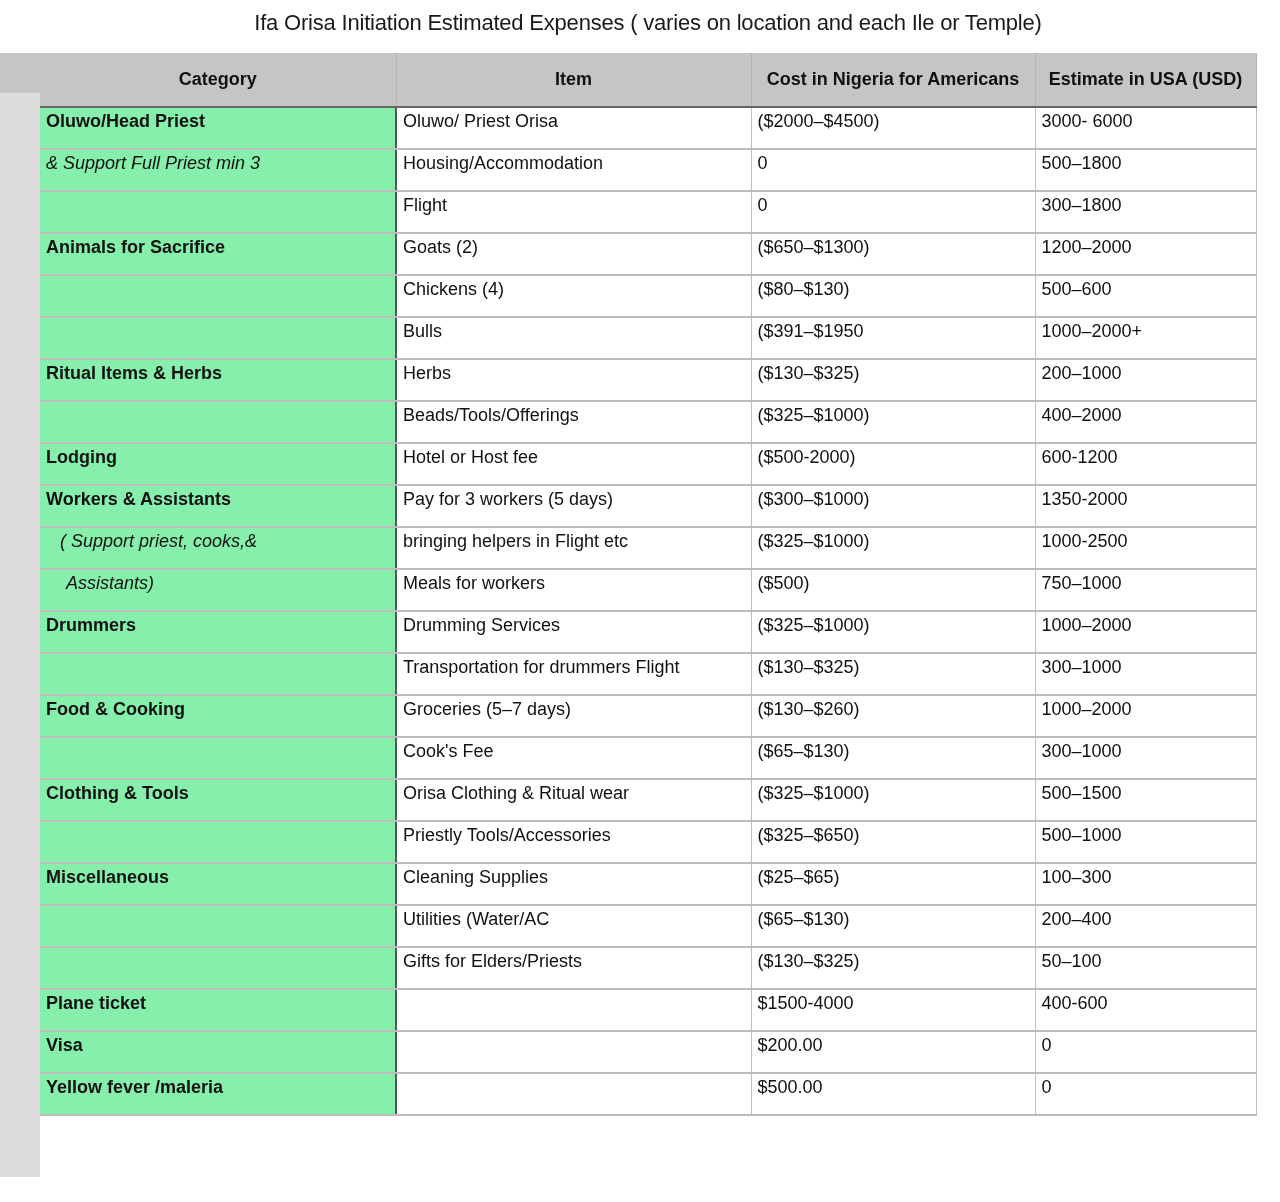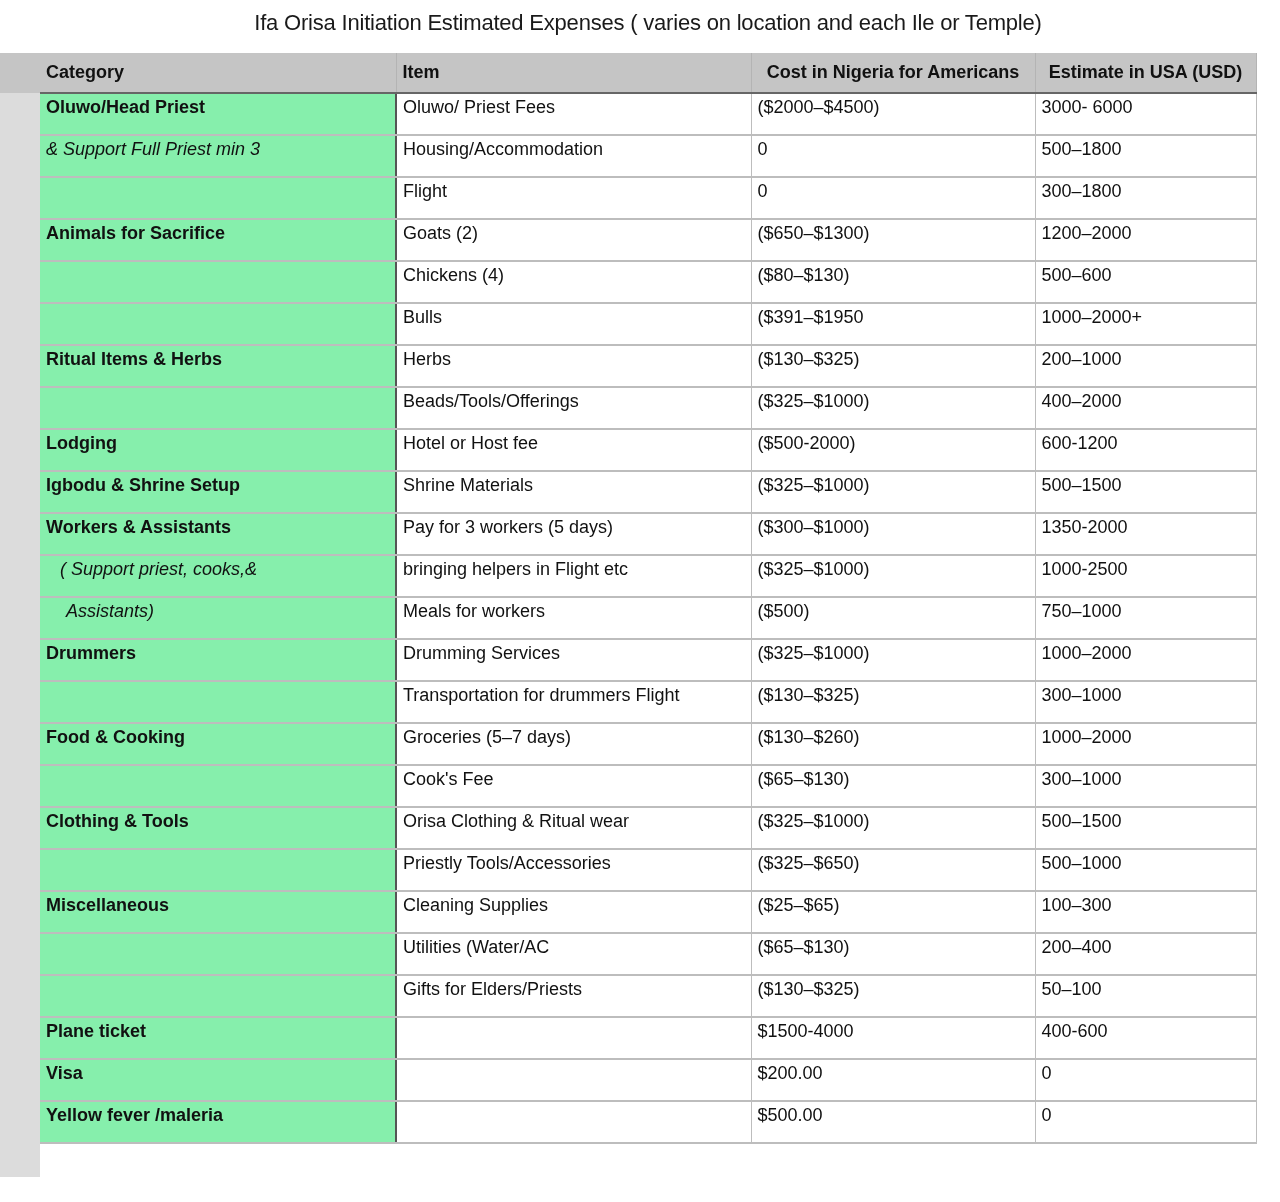--- a/index.html
+++ b/index.html
@@ -22,22 +22,22 @@
   table.sheet {
     position: absolute; left: 40px; top: 53px;
     border-collapse: collapse; table-layout: fixed; width: 1216px;
     font-size: 18px;
   }
   table.sheet col.c1 { width: 356px; }
   table.sheet col.c2 { width: 355px; }
   table.sheet col.c3 { width: 284px; }
   table.sheet col.c4 { width: 221px; }
   table.sheet th {
-    background: #c5c5c5; height: 39px; text-align: left; font-weight: bold;
-    padding: 0 6px; font-size: 18px; border-right: 1px solid #b4b4b4;
+    background: #c5c5c5; height: 39px; text-align: center; font-weight: bold;
+    padding: 7px 6px; font-size: 18px; border-right: 1px solid #b4b4b4;
     border-bottom: 2px solid #666; vertical-align: middle; white-space: nowrap;
   }
   table.sheet th.num { text-align: center; padding: 0 2px; }
   table.sheet td {
     height: 38px; padding: 2px 6px 0 6px; vertical-align: top; white-space: nowrap;
     border-bottom: 2px solid #bdbdbd; border-right: 1px solid #bdbdbd;
     background: #fff; line-height: 22px;
   }
   table.sheet td.cat { background: #86efac; font-weight: bold; border-right: 2px solid #555; }
   table.sheet td.cat.note { font-weight: normal; font-style: italic; margin-left: 28px; }
@@ -63,21 +63,21 @@
     <tr>
       <th>Category</th>
       <th>Item</th>
       <th class="num">Cost in Nigeria for Americans</th>
       <th class="num">Estimate in USA (USD)</th>
     </tr>
   </thead>
   <tbody id="rows">
       <tr>
         <td class="cat">Oluwo/Head Priest</td>
-        <td>Oluwo/ Priest Fees</td>
+        <td>Oluwo/ Priest Orisa</td>
         <td class="num">($2000–$4500)</td>
         <td class="num">3000- 6000</td>
       </tr>
       <tr>
         <td class="cat note">&amp; Support Full Priest min 3</td>
         <td>Housing/Accommodation</td>
         <td class="num">0</td>
         <td class="num">500–1800</td>
       </tr>
       <tr>
@@ -116,26 +116,20 @@
         <td class="num">($325–$1000)</td>
         <td class="num">400–2000</td>
       </tr>
       <tr>
         <td class="cat">Lodging</td>
         <td>Hotel or Host fee</td>
         <td class="num">($500-2000)</td>
         <td class="num">600-1200</td>
       </tr>
       <tr>
-        <td class="cat">Igbodu &amp; Shrine Setup</td>
-        <td>Shrine Materials</td>
-        <td class="num">($325–$1000)</td>
-        <td class="num">500–1500</td>
-      </tr>
-      <tr>
         <td class="cat">Workers &amp; Assistants</td>
         <td>Pay for 3 workers (5 days)</td>
         <td class="num">($300–$1000)</td>
         <td class="num">1350-2000</td>
       </tr>
       <tr>
         <td class="cat note indent1">( Support priest, cooks,&amp;</td>
         <td>bringing helpers in Flight etc</td>
         <td class="num">($325–$1000)</td>
         <td class="num">1000-2500</td>

